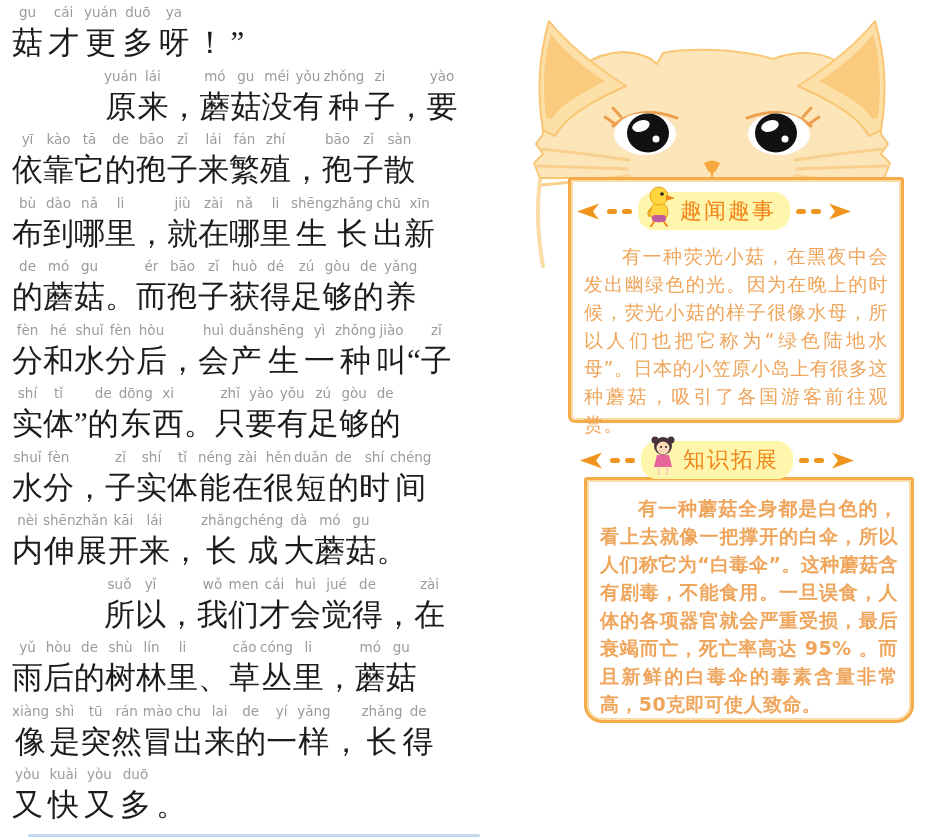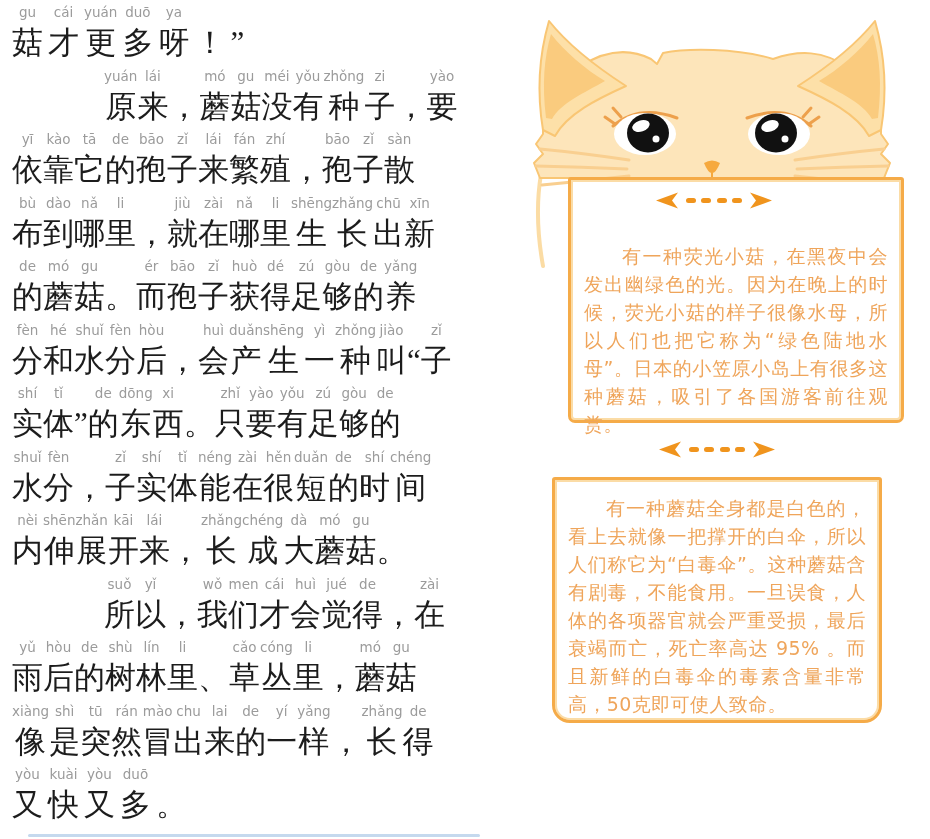--- a/index.html
+++ b/index.html
@@ -28,21 +28,21 @@
     font-family:"Liberation Serif","DejaVu Serif",serif;white-space:nowrap;
   }
   
   .cat-wrap{position:absolute;left:527px;top:6px;width:370px;height:272px;z-index:1;}
   .infobox{
     position:absolute;background:#ffffff;z-index:2;box-sizing:border-box;
     border:3px solid #f5ab48;
     box-shadow:inset 0 0 0 2px #fbdca6;
   }
   .box1{left:568px;top:177px;width:336px;height:246px;border-radius:3px 3px 7px 7px;}
-  .box2{left:552px;top:477px;width:330px;height:246px;border-radius:3px 3px 18px 18px;}
+  .box2{left:584px;top:477px;width:330px;height:246px;border-radius:3px 3px 18px 18px;font-weight:bold;}
   .infobox p{
     margin:0 13px;color:#efa55b;font-size:19px;line-height:28px;
     text-indent:2em;text-align:justify;letter-spacing:0.4px;
     font-family:"DejaVu Sans",sans-serif;
   }
   .box1 p{margin-top:62px;}
   .box2 p{margin-top:14px;}
   .box-header{
     position:absolute;display:flex;align-items:center;justify-content:center;
     gap:6px;z-index:3;
@@ -755,20 +755,32 @@
 <div class="box-header header1">
   <span class="arrow">
     <svg width="24" height="17" viewBox="0 0 24 17">
         <path d="M24,8.5 L2,0.5 L8,8.5 L2,16.5 Z" fill="#f0941d" transform="rotate(180 12 8.5)"></path>
       </svg>
   </span>
   <span class="dashes">
       <span class="dash"></span>
       <span class="dash"></span>
     </span>
+  <span class="pill">
+    <svg class="mascot" width="32" height="42" viewBox="0 0 32 42">
+      <ellipse cx="15" cy="27" rx="9" ry="10" fill="#ffd53f" stroke="#e8a31f" stroke-width="1"></ellipse>
+      <circle cx="15" cy="11" r="9" fill="#ffd53f" stroke="#e8a31f" stroke-width="1"></circle>
+      <polygon points="22,10 31,13 22,16" fill="#f08519"></polygon>
+      <circle cx="18" cy="9" r="1.8" fill="#222222"></circle>
+      <rect x="8" y="30" width="14" height="7" rx="3" fill="#c05a9e"></rect>
+      <path d="M10,37 l-3,4 M20,37 l3,4" stroke="#f08519" stroke-width="2" stroke-linecap="round"></path>
+      <path d="M7,24 q-4,3 -2,7" fill="none" stroke="#e8a31f" stroke-width="2" stroke-linecap="round"></path>
+    </svg>
+    <span class="pill-title">趣闻趣事</span>
+  </span>
   <span class="dashes">
       <span class="dash"></span>
       <span class="dash"></span>
     </span>
   <span class="arrow">
     <svg width="24" height="17" viewBox="0 0 24 17">
         <path d="M24,8.5 L2,0.5 L8,8.5 L2,16.5 Z" fill="#f0941d"></path>
       </svg>
   </span>
 </div>
@@ -779,20 +791,33 @@
 <div class="box-header header2">
   <span class="arrow">
     <svg width="24" height="17" viewBox="0 0 24 17">
         <path d="M24,8.5 L2,0.5 L8,8.5 L2,16.5 Z" fill="#f0941d" transform="rotate(180 12 8.5)"></path>
       </svg>
   </span>
   <span class="dashes">
       <span class="dash"></span>
       <span class="dash"></span>
     </span>
+  <span class="pill">
+    <svg class="mascot" width="32" height="42" viewBox="0 0 32 42">
+      <circle cx="8" cy="6" r="3.5" fill="#47323c"></circle>
+      <circle cx="24" cy="6" r="3.5" fill="#47323c"></circle>
+      <circle cx="16" cy="12" r="9" fill="#47323c"></circle>
+      <circle cx="16" cy="14" r="6.5" fill="#fcd9b8"></circle>
+      <circle cx="14" cy="13" r="1" fill="#222222"></circle>
+      <circle cx="19" cy="13" r="1" fill="#222222"></circle>
+      <path d="M10,21 L22,21 L25,33 L7,33 Z" fill="#e8639a"></path>
+      <path d="M12,34 v6 M20,34 v6" stroke="#fcd9b8" stroke-width="3" stroke-linecap="round"></path>
+    </svg>
+    <span class="pill-title">知识拓展</span>
+  </span>
   <span class="dashes">
       <span class="dash"></span>
       <span class="dash"></span>
     </span>
   <span class="arrow">
     <svg width="24" height="17" viewBox="0 0 24 17">
         <path d="M24,8.5 L2,0.5 L8,8.5 L2,16.5 Z" fill="#f0941d"></path>
       </svg>
   </span>
 </div>

